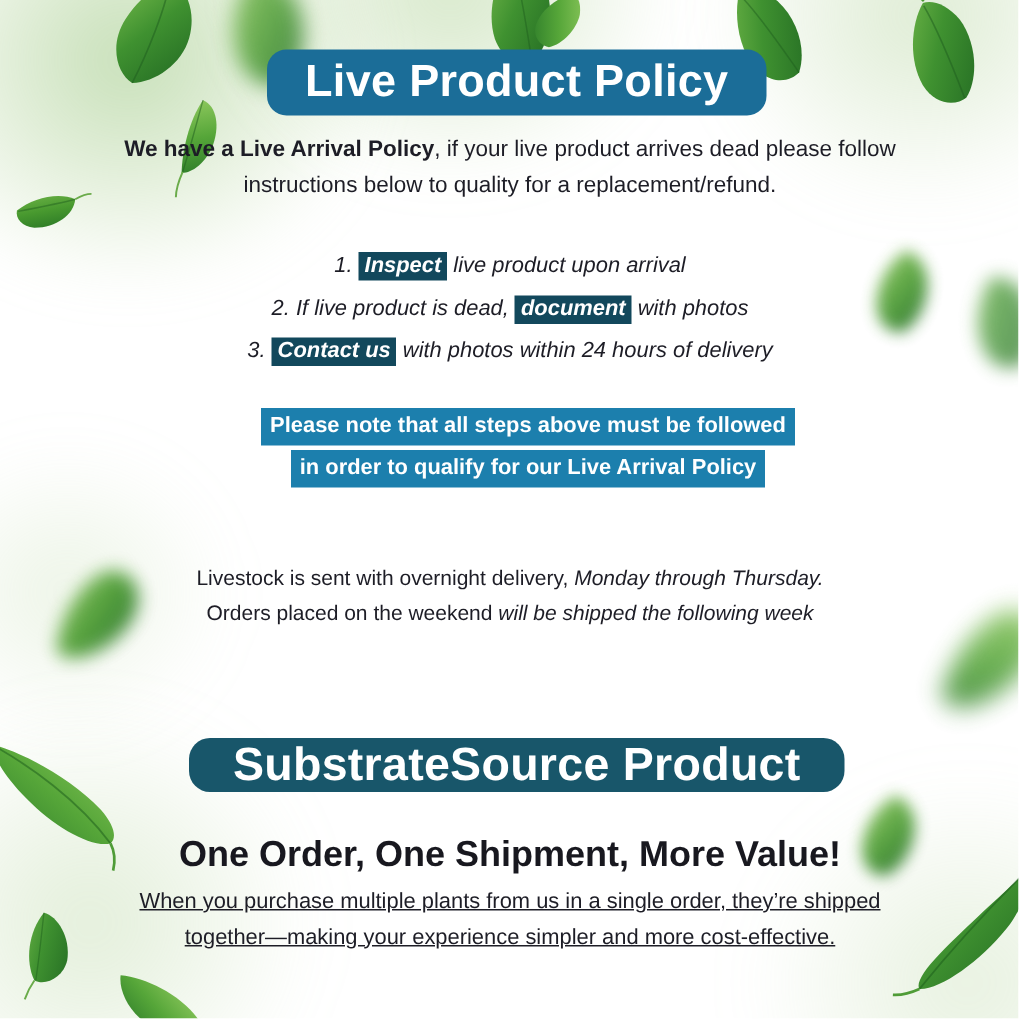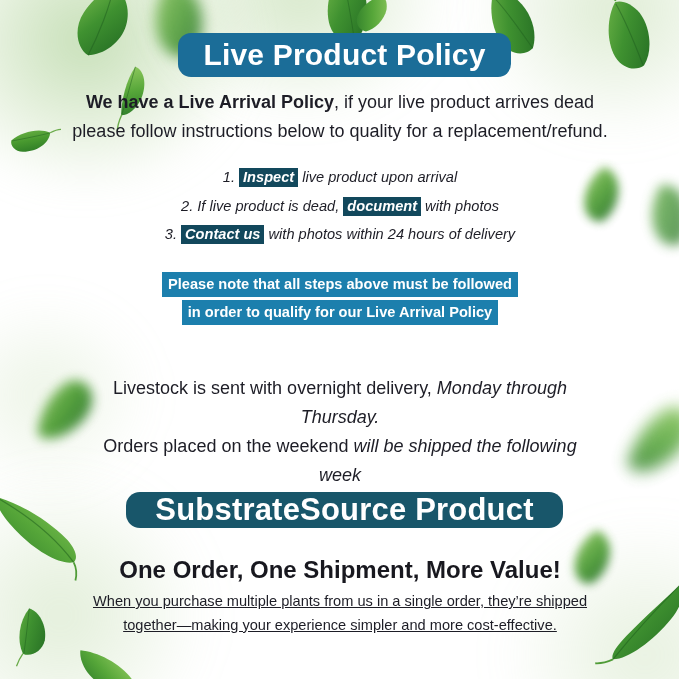--- a/index.html
+++ b/index.html
@@ -107,21 +107,21 @@
   .para {
     position: absolute;
     text-align: center;
     color: #1d1d26;
     line-height: 1.62;
   }
   #intro-para {
     left: 70px;
     top: 88px;
     width: 540px;
-    font-size: 18px;
+    font-size: 15px;
   }
   #intro-para b { font-weight: bold; }
 
   #steps-list {
     position: absolute;
     left: 100px;
     top: 163px;
     width: 480px;
     text-align: center;
     font-size: 14.6px;
@@ -132,42 +132,42 @@
   .step-line { white-space: nowrap; }
   .hl-dark {
     background: #12485c;
     color: #ffffff;
     font-weight: bold;
     padding: 1px 4px 2px 4px;
   }
 
   #note-block {
     position: absolute;
-    left: 100px;
+    left: 112px;
     top: 272px;
     width: 480px;
     text-align: center;
     line-height: 1.38;
   }
   #note-block .note-line {
     display: inline-block;
     background: #1c7fad;
     color: #ffffff;
     font-size: 14.6px;
     font-weight: bold;
     padding: 2px 6px 3px 6px;
     margin-bottom: 3px;
     white-space: nowrap;
   }
 
   #shipping-para {
     left: 95px;
     top: 374px;
     width: 490px;
-    font-size: 18px;
+    font-size: 14px;
   }
   #shipping-para i { font-style: italic; }
 
   #value-heading {
     position: absolute;
     left: 70px;
     top: 556px;
     width: 540px;
     text-align: center;
     font-size: 24px;

